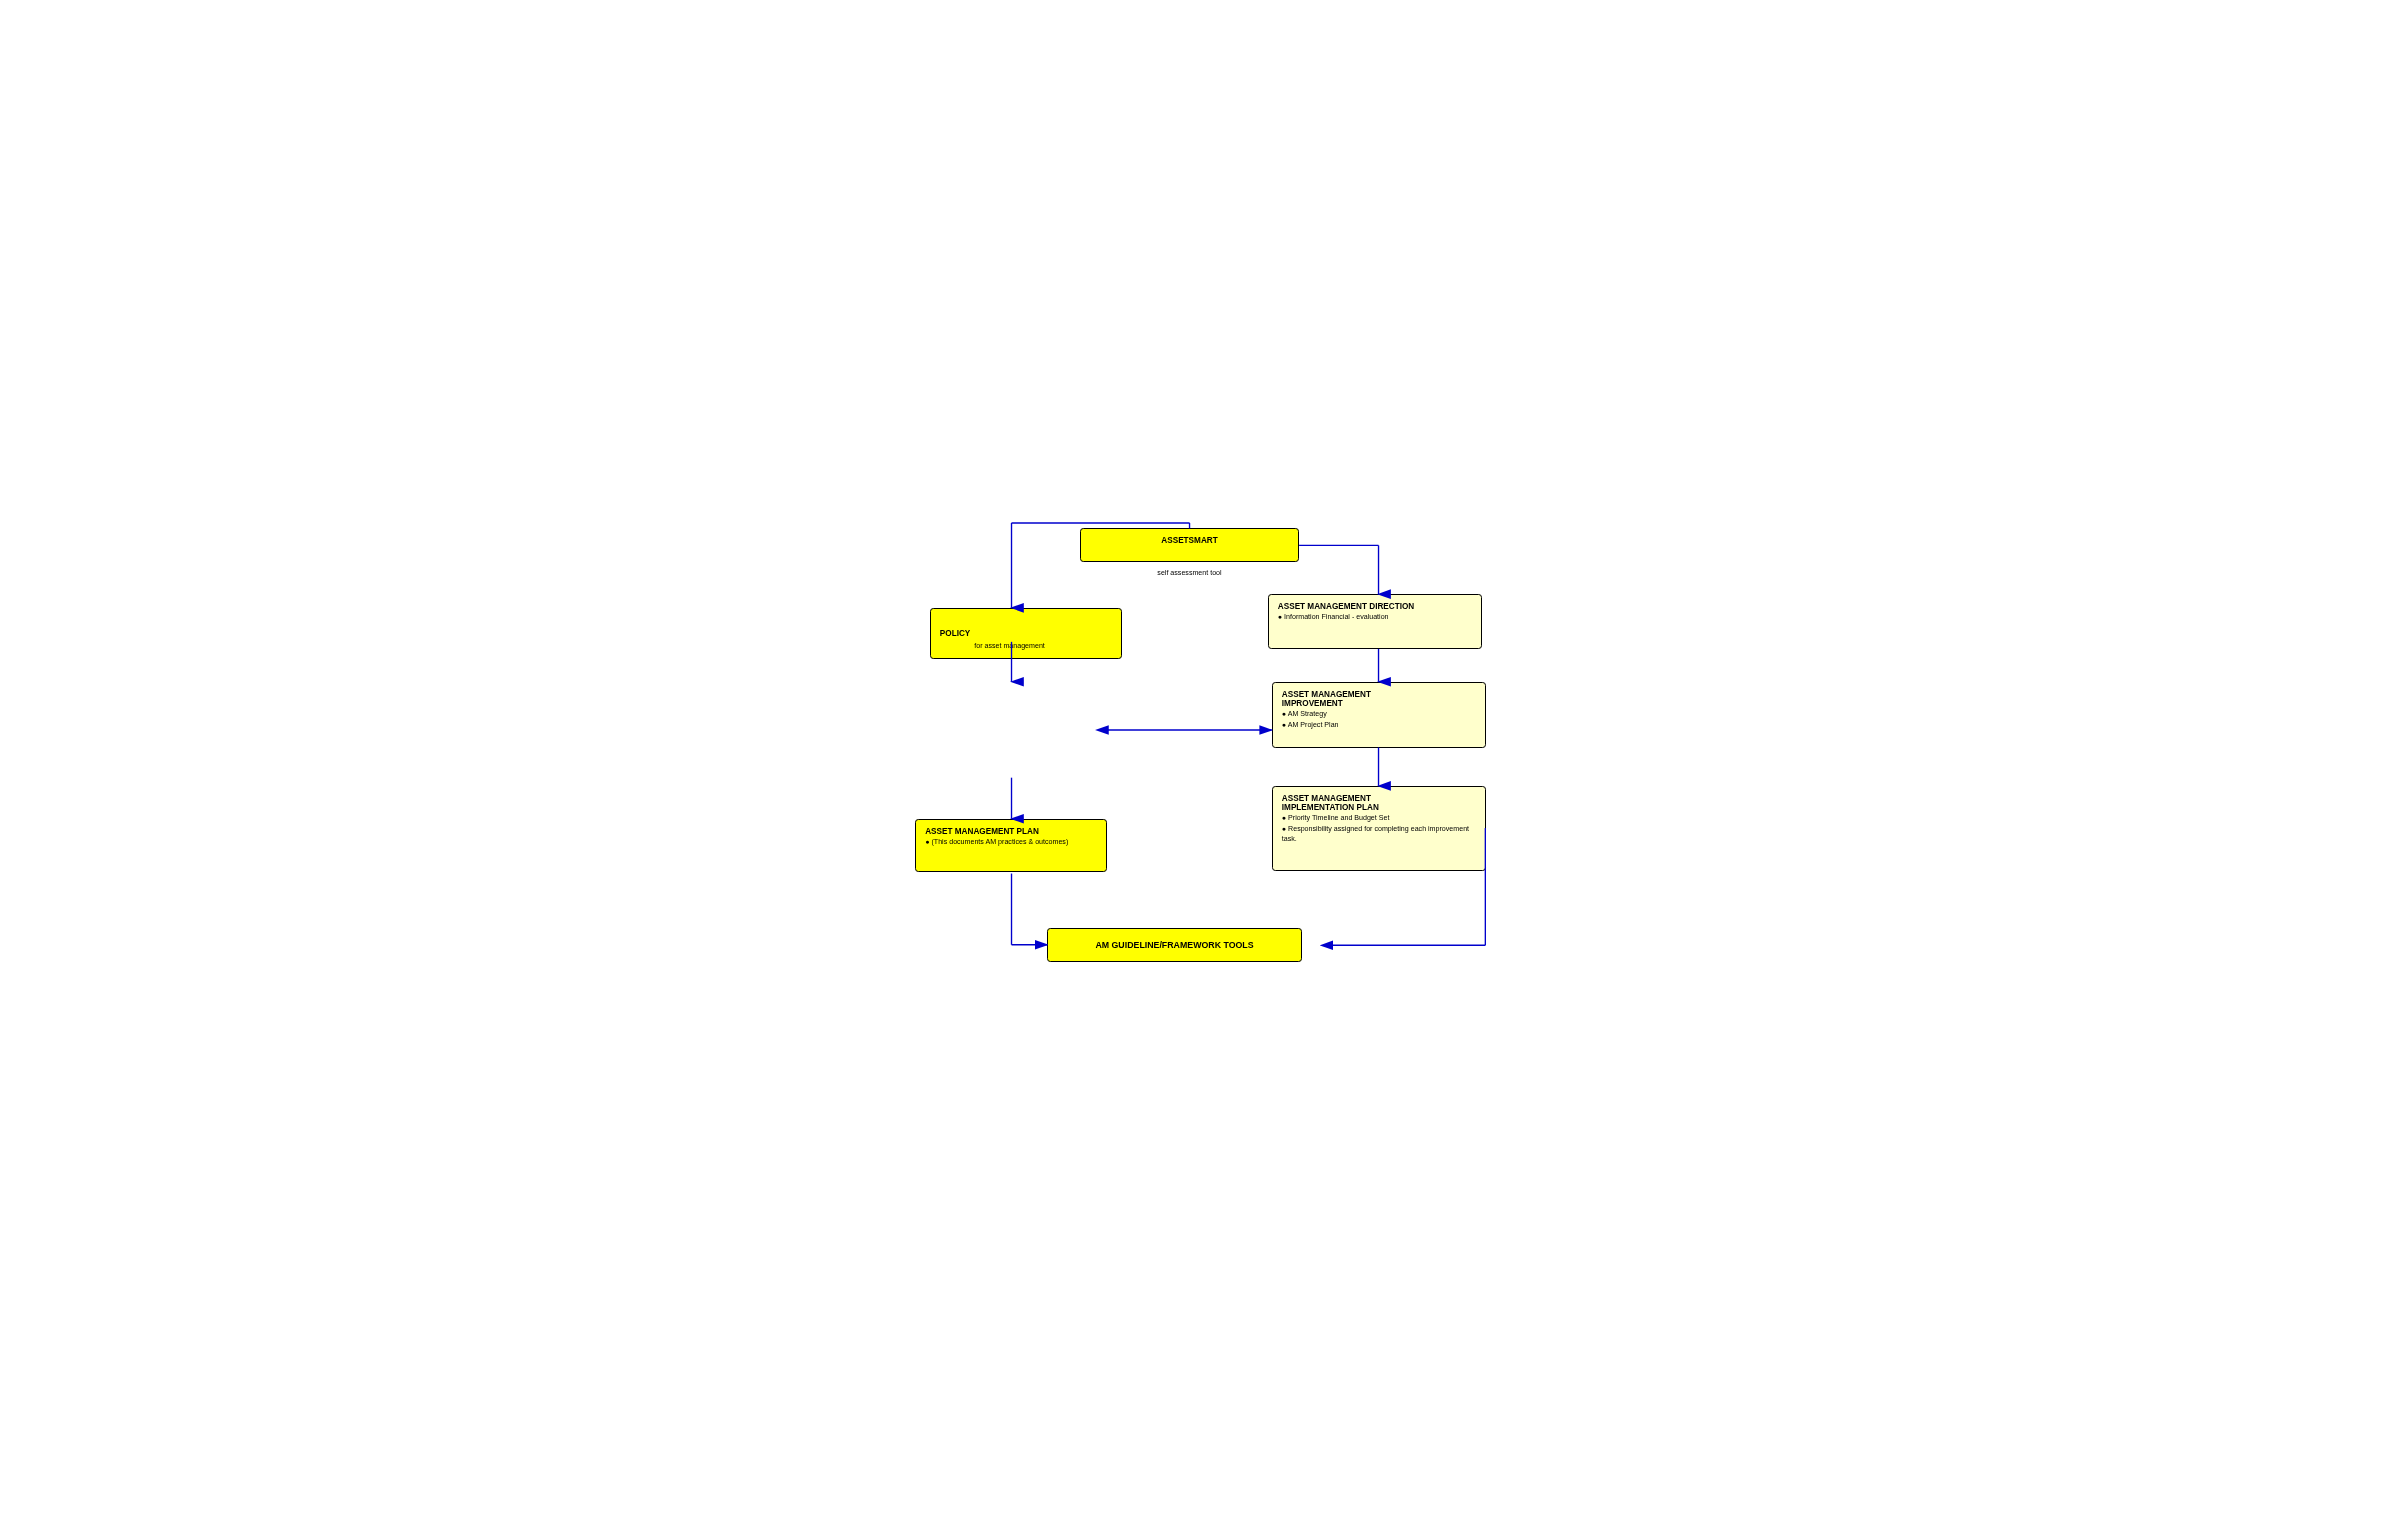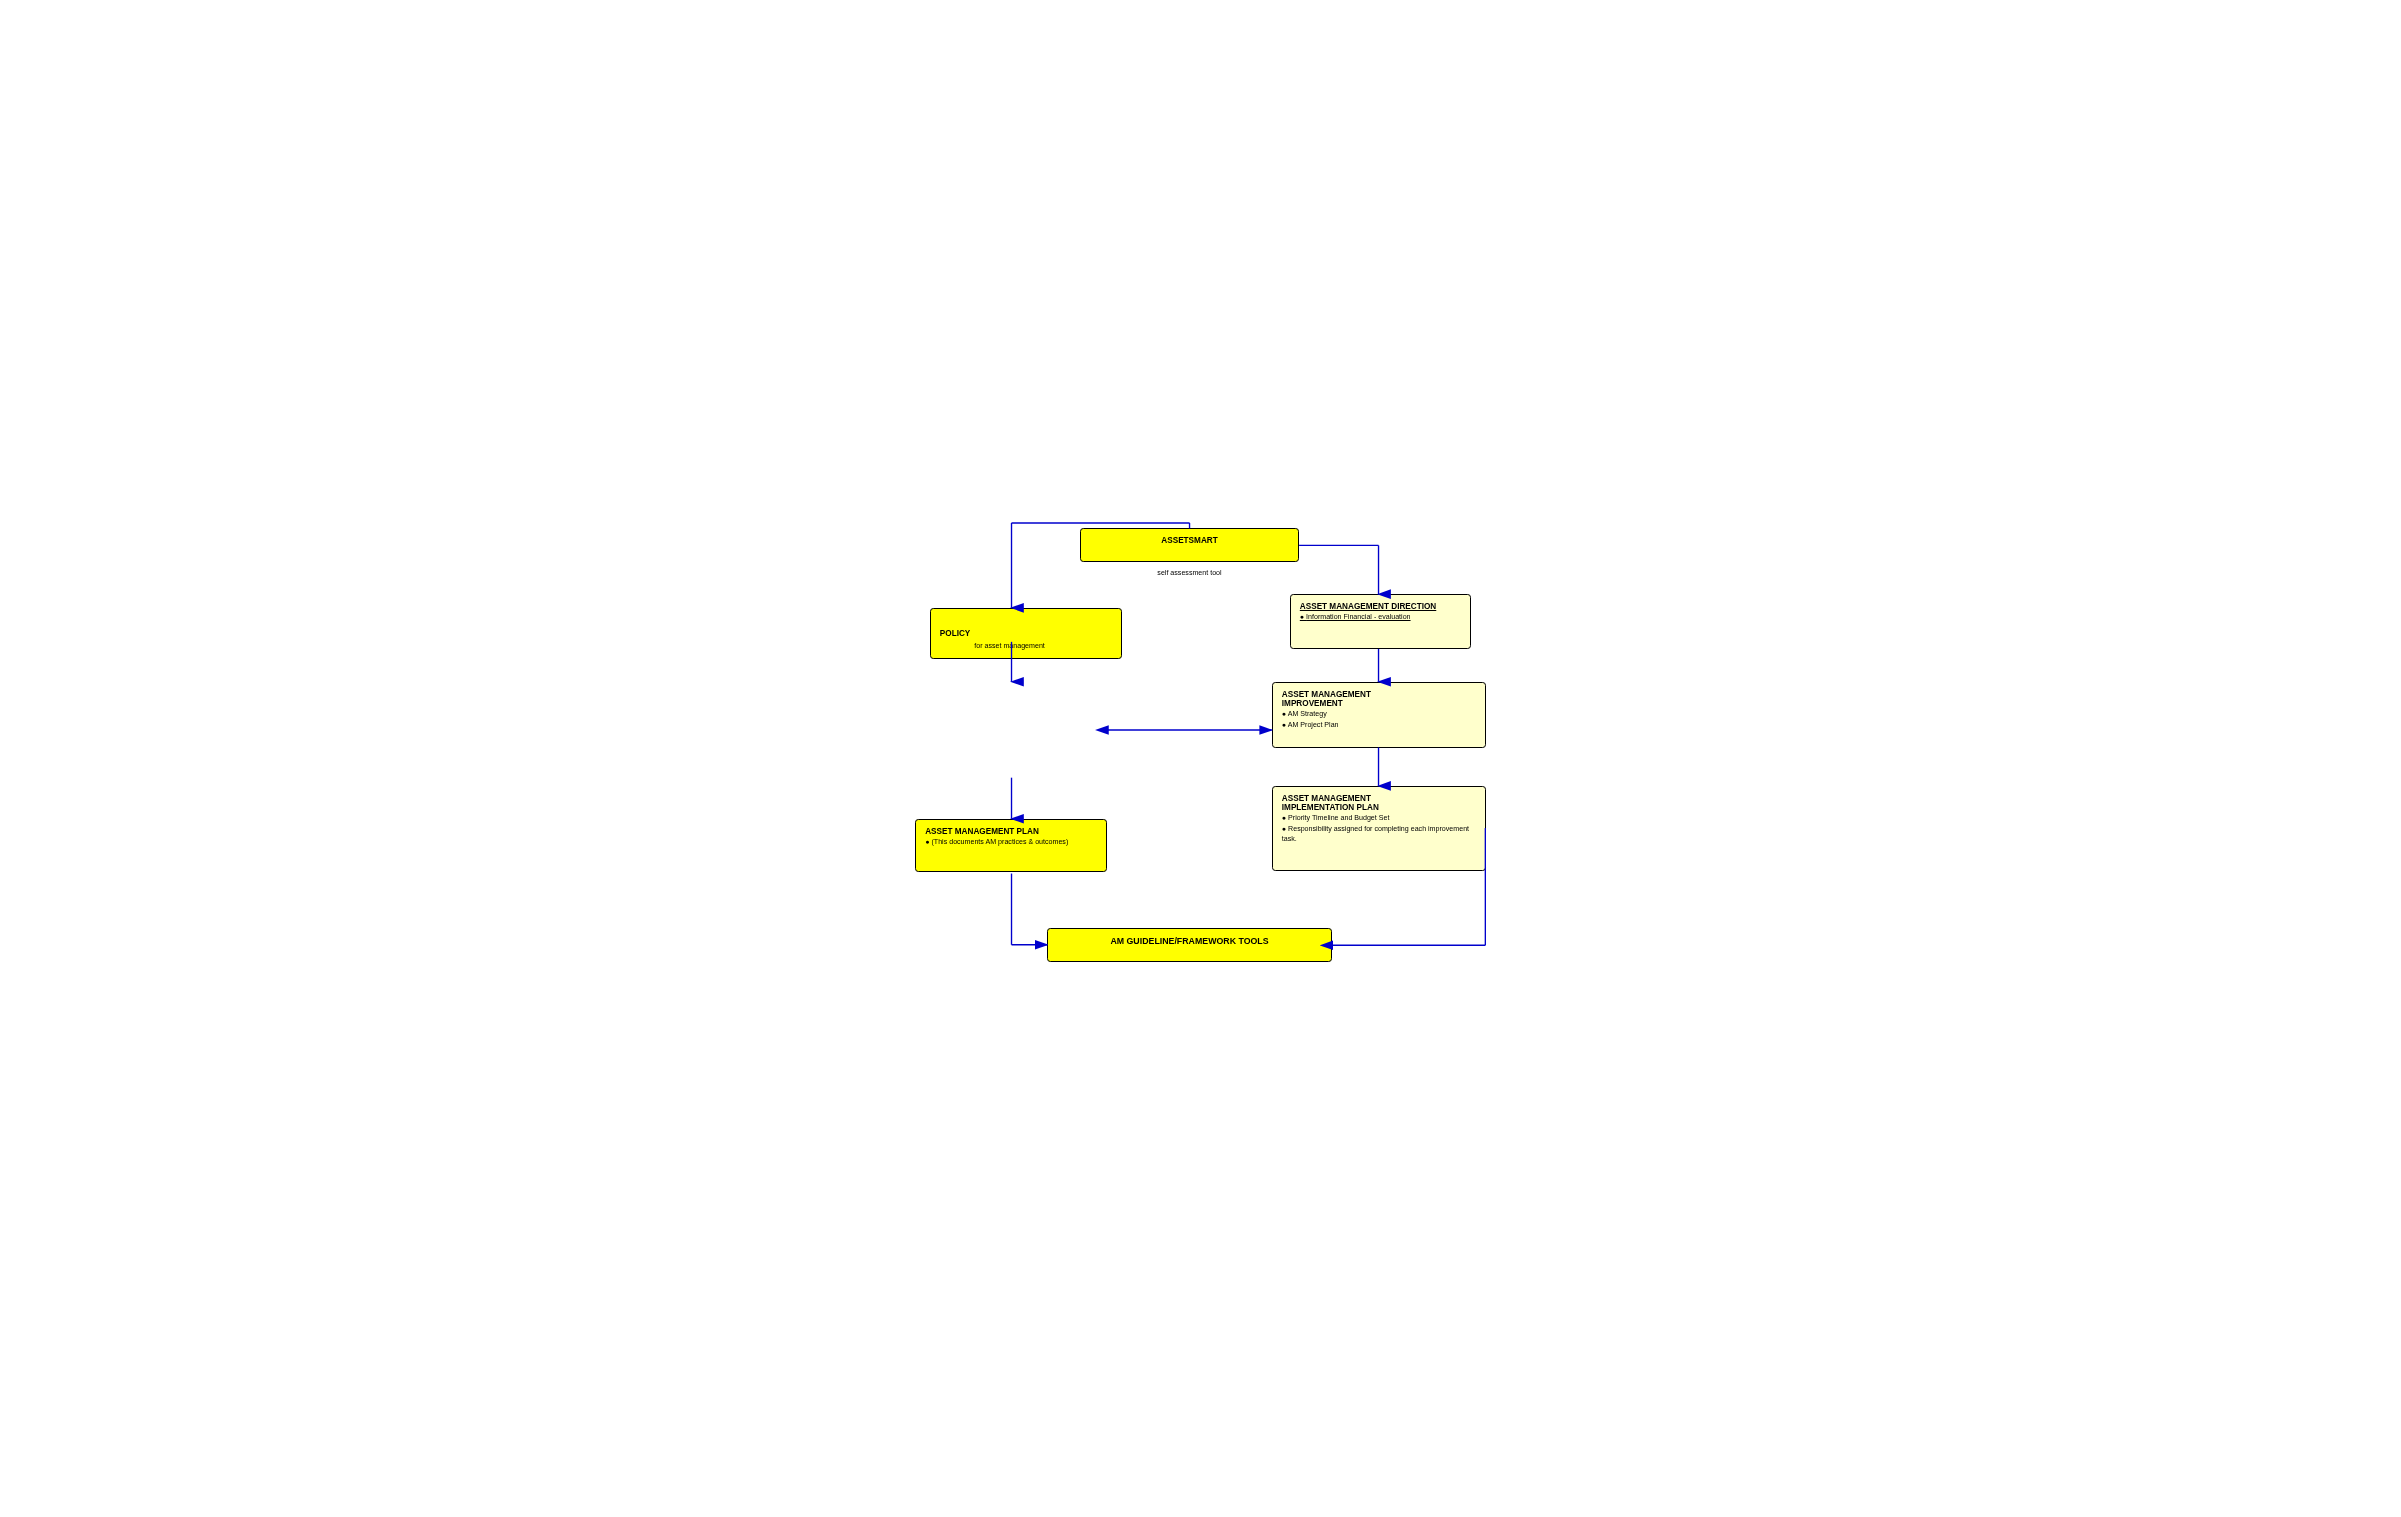--- a/index.html
+++ b/index.html
@@ -77,21 +77,21 @@
   <div class="box box-yellow" style="top:16.4px; left:181px; width:219px; height:34px; display:flex; align-items:center;flex-direction:column;">
     <span class="box-title">ASSETSMART</span>
     <span class="box-subtitle">  self assessment tool</span>
   </div>
 
   <div class="box box-yellow" style="top:96px; left:31px; width:192px; height:51px; display:flex; align-items:center;">
     <span class="box-title">POLICY</span>
     <span class="box-subtitle">&nbsp;&nbsp;for asset management</span>
   </div>
 
-  <div class="box box-cream" style="top:82px; left:391px; width:181px; height:55px;text-decoration:underline;">
+  <div class="box box-cream" style="top:82px; left:369px; width:214px; height:55px;">
     <div class="box-title">ASSET MANAGEMENT DIRECTION</div>
     <div class="box-bullet">
       <ul>
         <li>Information Financial - evaluation</li>
       </ul>
     </div>
   </div>
 
 
   <div class="box box-cream" style="top:170px; left:373px; width:214px; height:66px;">
@@ -116,21 +116,21 @@
   <div class="box box-cream" style="top:274px; left:373px; width:214px; height:85px;">
     <div class="box-title">ASSET MANAGEMENT<br>IMPLEMENTATION PLAN</div>
     <div class="box-bullet">
       <ul>
         <li>Priority Timeline and Budget Set</li>
         <li>Responsibility assigned for completing each improvement task.</li>
       </ul>
     </div>
   </div>
 
-  <div class="box box-yellow" style="top:416px; left:148px; width:285px; height:34px; display:flex; justify-content:center;">
+  <div class="box box-yellow" style="top:416px; left:148px; width:255px; height:34px; display:flex; align-items:center; justify-content:center;">
     <span class="box-title" style="font-size:8.8px;">AM GUIDELINE/FRAMEWORK TOOLS</span>
   </div>
 
   <svg class="arrows-svg" viewBox="0 0 1100 900" width="603" height="493">
     <defs>
       <marker id="arrowhead-right" markerWidth="10" markerHeight="7" refX="9" refY="3.5" orient="auto">
         <polygon points="0 0, 10 3.5, 0 7" fill="#0000cc"></polygon>
       </marker>
       <marker id="arrowhead-left" markerWidth="10" markerHeight="7" refX="1" refY="3.5" orient="auto-start-reverse">
         <polygon points="0 0, 10 3.5, 0 7" fill="#0000cc"></polygon>

